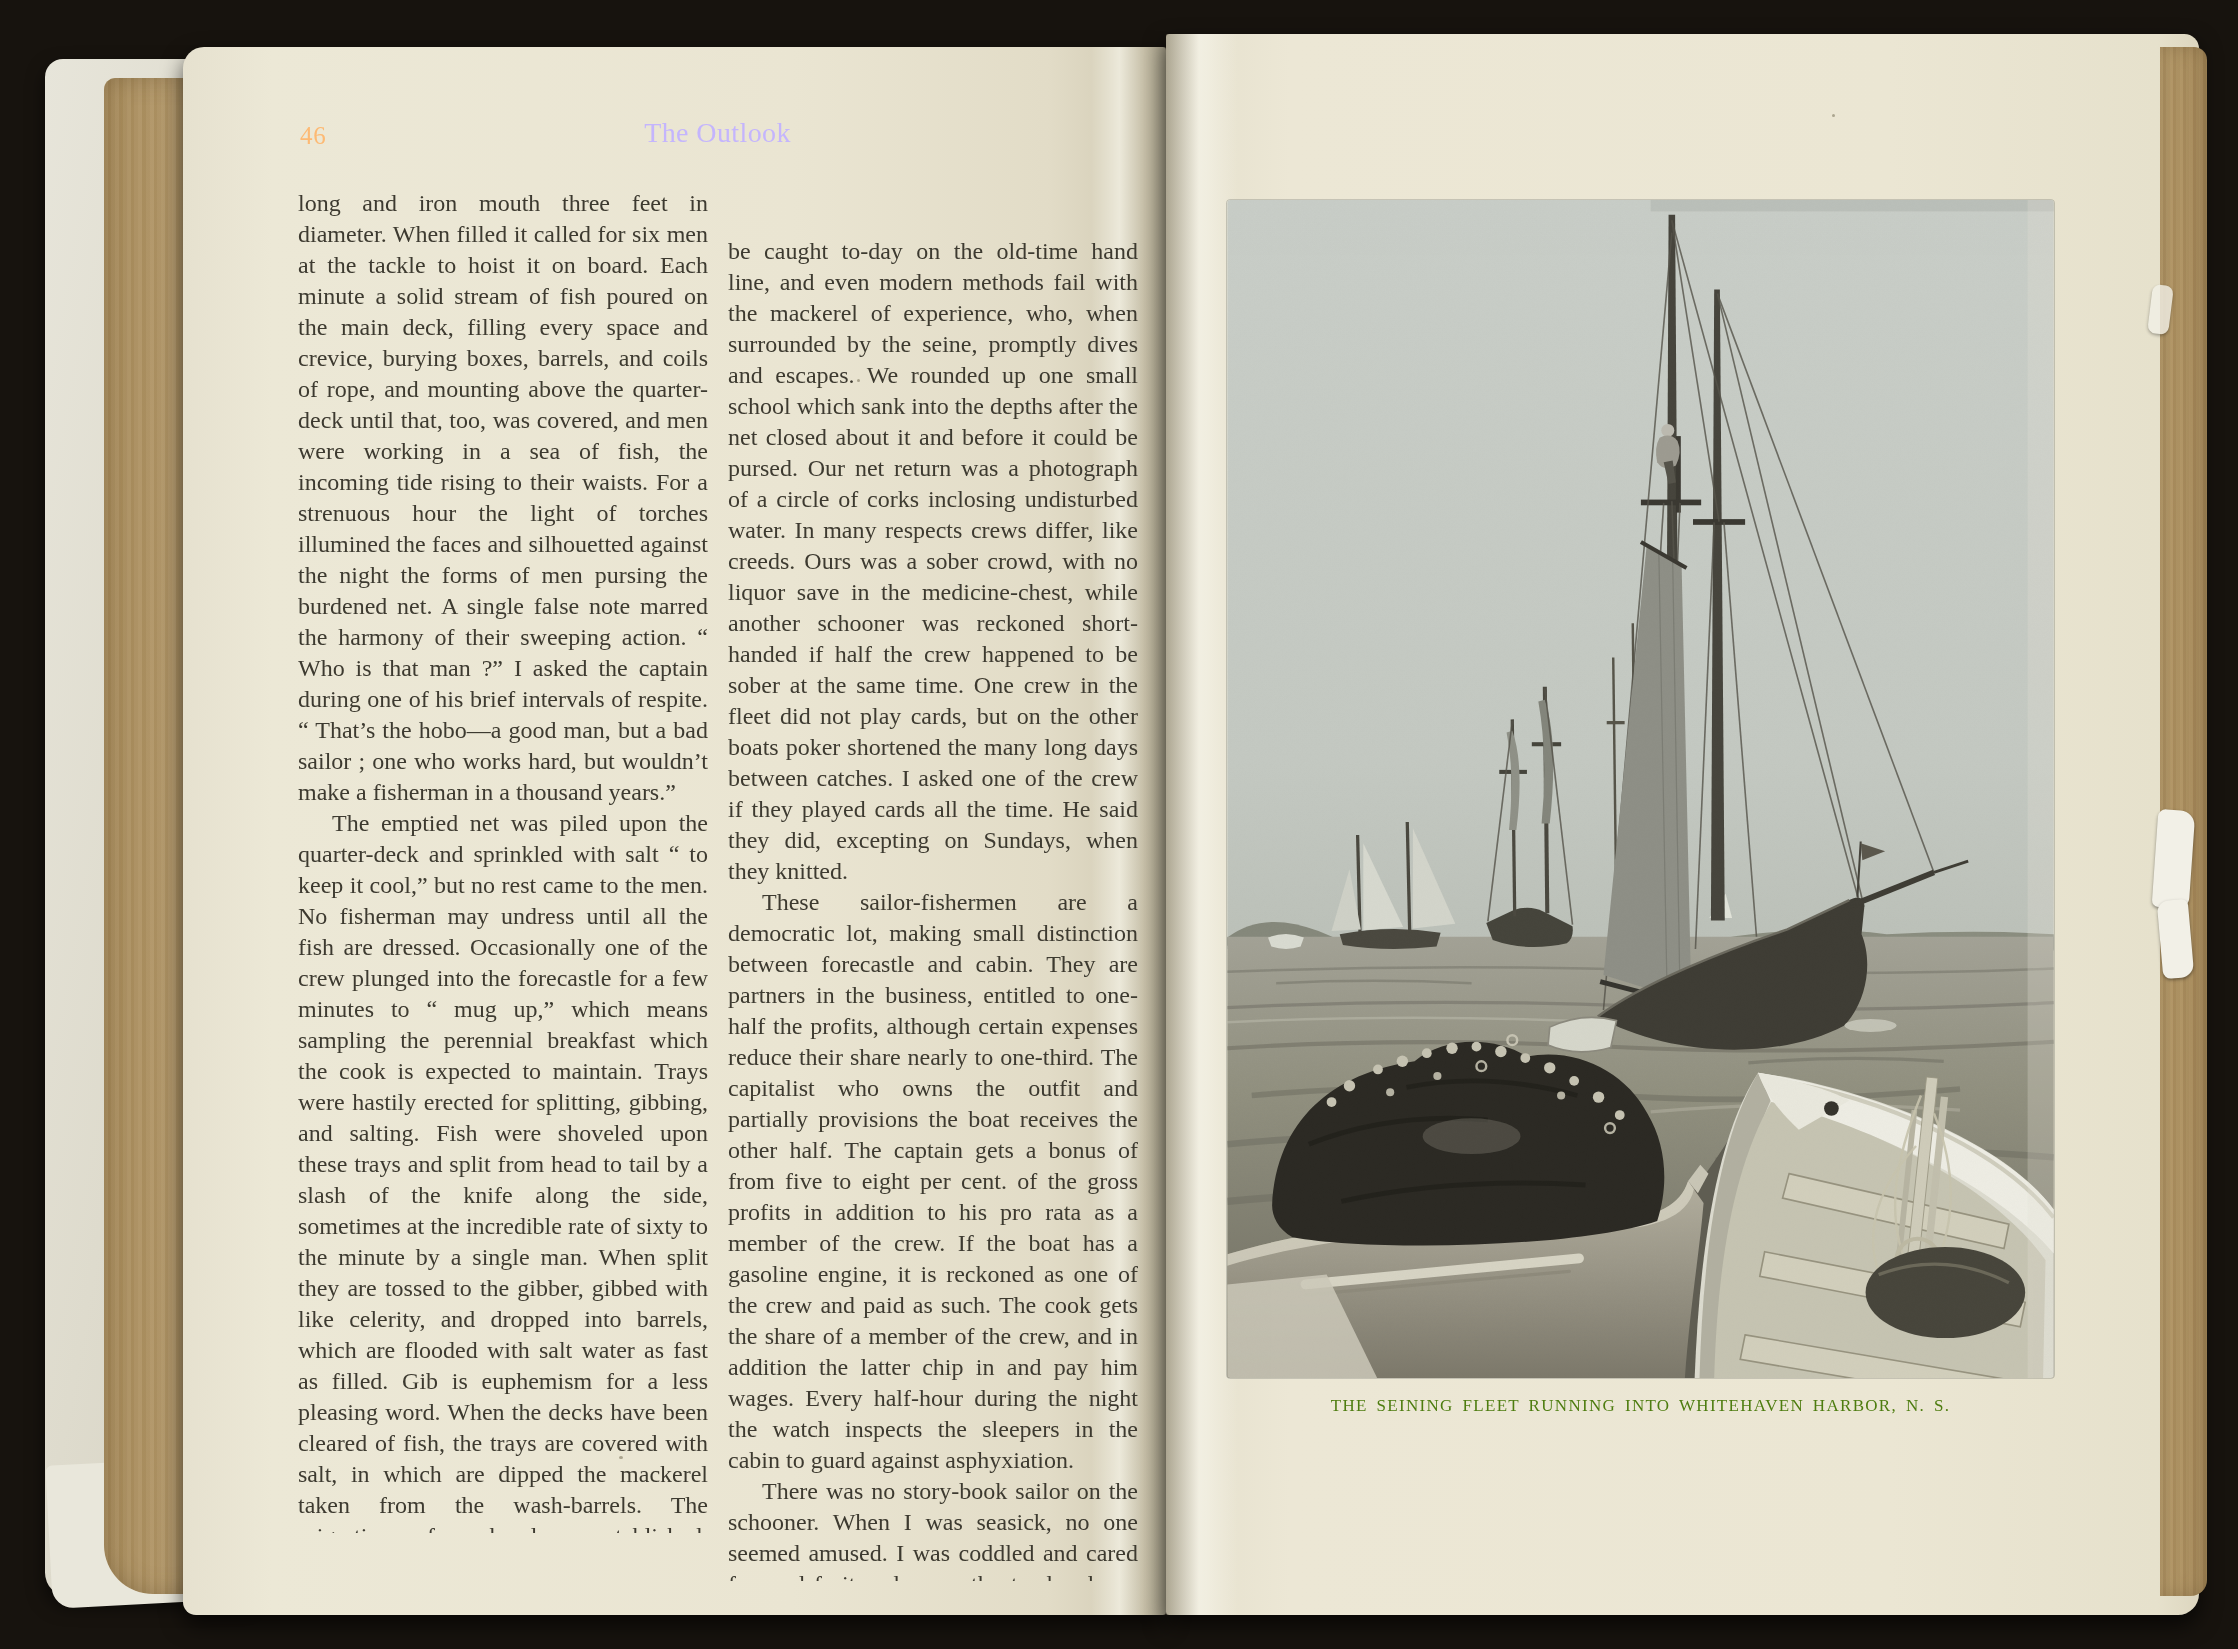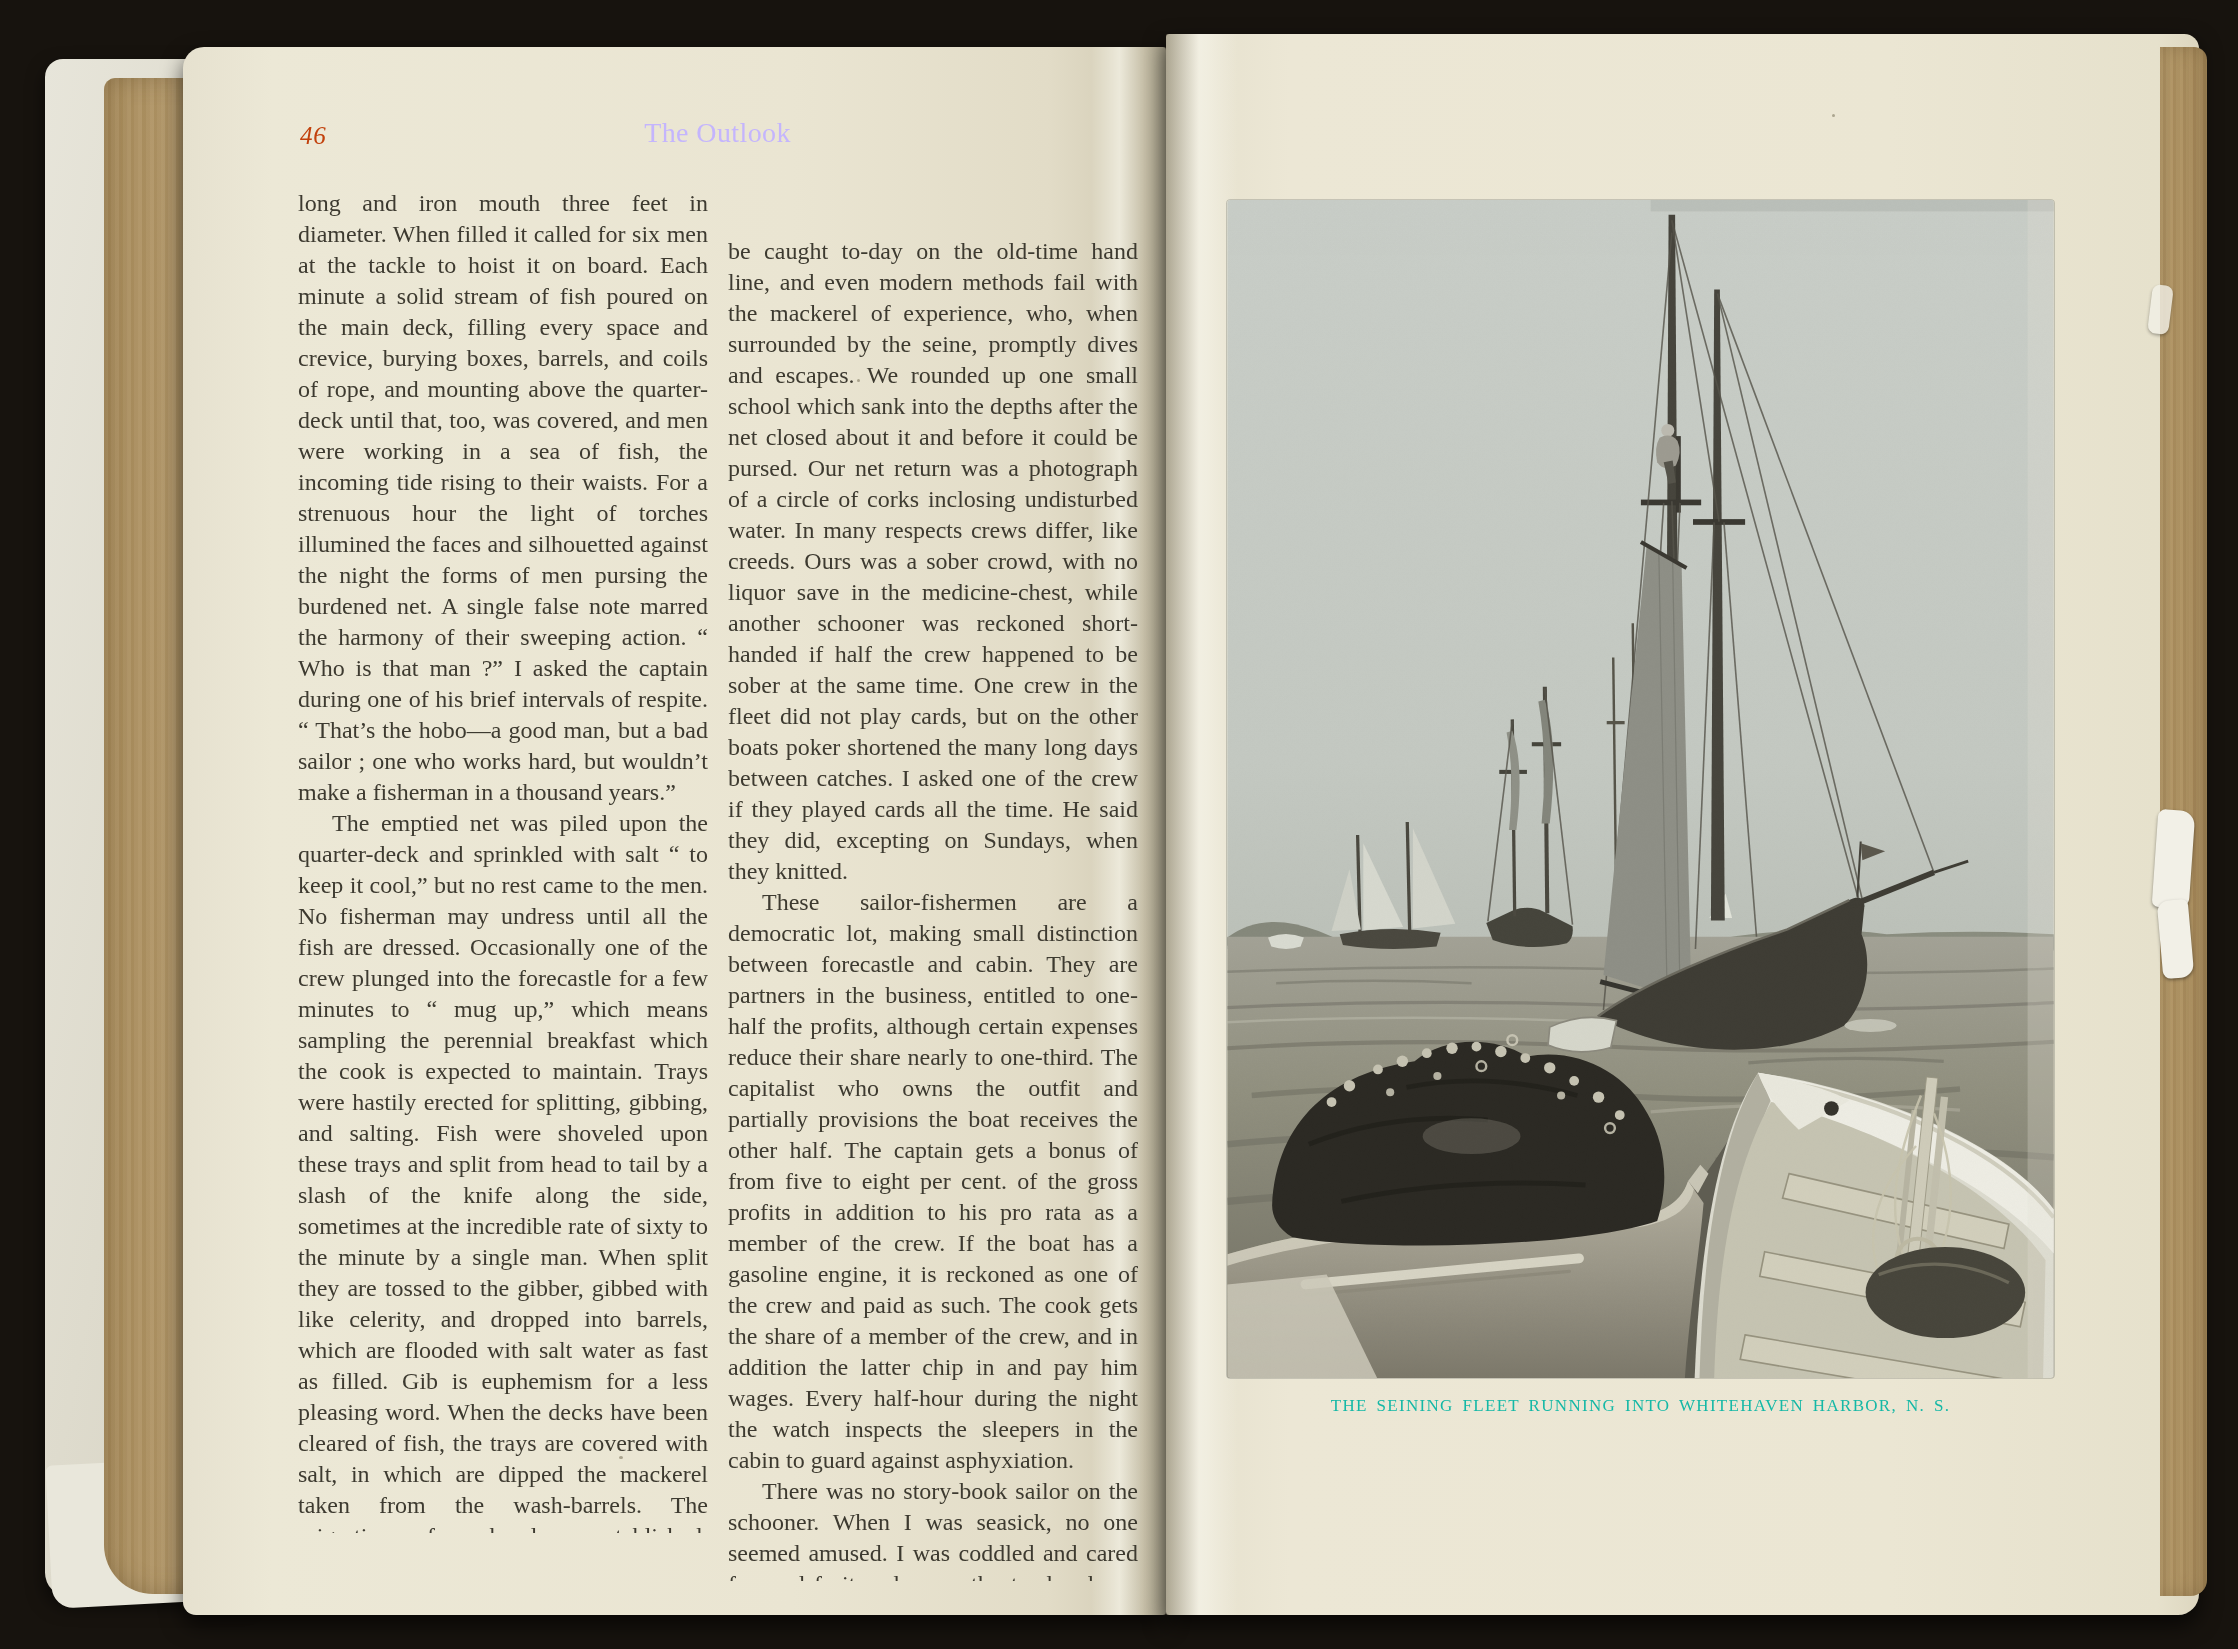--- a/index.html
+++ b/index.html
@@ -64,21 +64,21 @@
     box-shadow:inset 0 0 19.5px rgba(90,70,40,.3);
   }
   .torn-chip{background:#f2f0e7;box-shadow:0 1.6px 3.3px rgba(0,0,0,.4);}
   #torn-chip-1{left:2155px;top:810px;width:37px;height:98px;border-radius:8.1px 14.7px 11.4px 6.5px;transform:rotate(4deg);}
   #torn-chip-2{left:2160px;top:900px;width:31px;height:78px;border-radius:11.4px 6.5px 13px 8.1px;transform:rotate(-5deg);}
   #torn-chip-3{left:2150px;top:285px;width:21px;height:49px;border-radius:8.1px;transform:rotate(7deg);opacity:.8;}
 
   
   #page-number{
     left:300px;top:122px;width:98px;
-    font-size:25px;color:#c2410c;letter-spacing:0.8px;font-style:italic;
+    font-size:25px;color:#fdba74;letter-spacing:0.8px;
   }
   #journal-title{
     left:297px;top:117px;width:841px;text-align:center;
     font-size:28px;color:#c4b5fd;letter-spacing:0.4px;
   }
   .column{
     top:188px;width:410px;height:1345px;overflow:hidden;
     font-size:24px;line-height:31px;text-align:justify;
     color:#3d3a30;
     text-rendering:optimizeLegibility;
@@ -89,21 +89,21 @@
   .column p.indent{text-indent:34px;}
 
   
   #photo-frame{
     left:1227px;top:200px;width:827px;height:1178px;
     border-radius:3.3px;overflow:hidden;
     box-shadow:0 0 0 0.8px rgba(90,95,88,.35);
   }
   #photo-caption{
     left:1227px;top:1396px;width:827px;text-align:center;
-    font-size:17px;letter-spacing:1.3px;color:#14b8a6;
+    font-size:17px;letter-spacing:1.3px;color:#4d7c0f;
     word-spacing:3.3px;
   }
   .speck{position:absolute;border-radius:50%;background:#776f58;opacity:.55;}
 </style>
 </head>
 <body>
 
 <div class="abs" id="under-page-left"></div>
 <div class="abs" id="under-page-corner"></div>
 <div class="abs" id="page-stack-left"></div>

